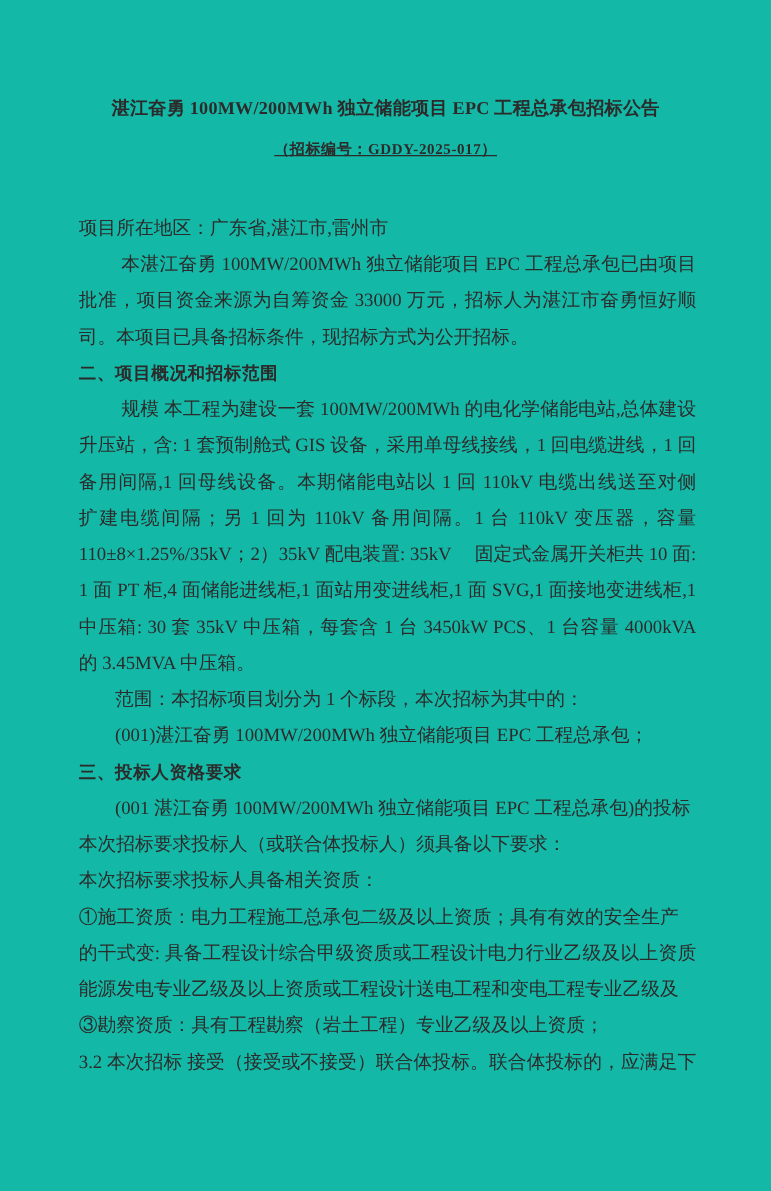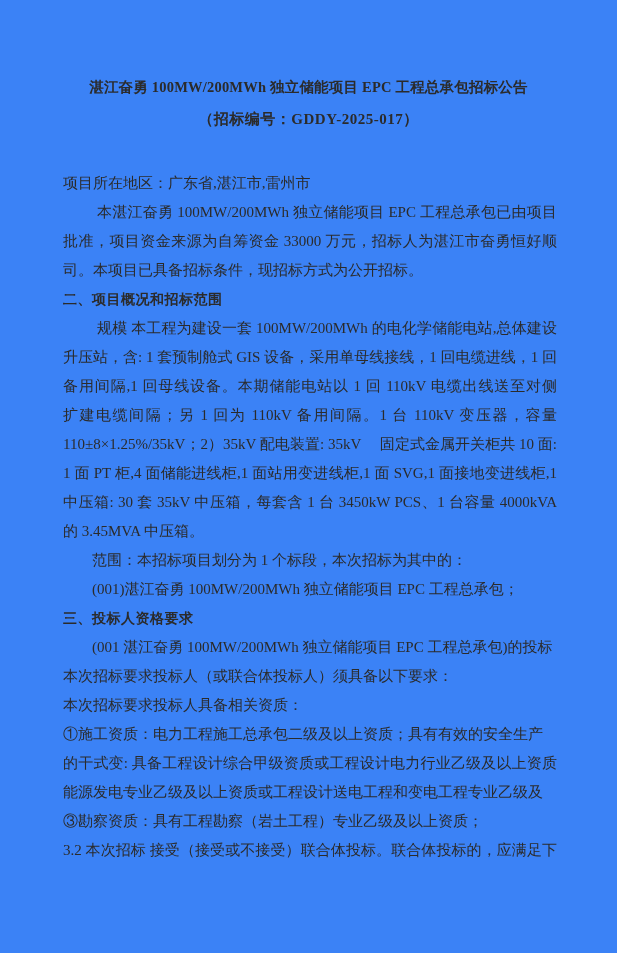--- a/index.html
+++ b/index.html
@@ -1,37 +1,38 @@
 <!DOCTYPE html>
 <html><head>
 <meta charset="utf-8">
 <style>
   html,body { margin:0; padding:0; background:#ffffff; }
   .page {
     position:relative;
     width:617px; height:953px;
-    background:#3b82f6;
+    background:#14b8a6;
     overflow:hidden;
     font-family:"Liberation Serif","DejaVu Serif",serif;
     color:#2b2b2b;
   }
   .title {
     margin:76px 40px 0 40px;
     height:22px; line-height:22px;
     text-align:center;
     font-size:14.5px; font-weight:bold;
     letter-spacing:0.2px;
     white-space:nowrap;
   }
   .subtitle {
     margin:10px 40px 0 40px;
     height:22px; line-height:22px;
     text-align:center;
-    font-size:15px; font-weight:bold;
+    font-size:12px; font-weight:bold;
     letter-spacing:0.5px;
+    text-decoration:underline;
   }
   .doc-body { margin:39px 60px 0 63px; width:494px; }
   .line {
     height:29px; line-height:29px;
     font-size:15px;
     overflow:hidden;
     white-space:normal;
   }
   .line.heading { font-weight:bold; font-size:14px; letter-spacing:0.5px; }
   .line.j { text-align:justify; text-align-last:justify; }

